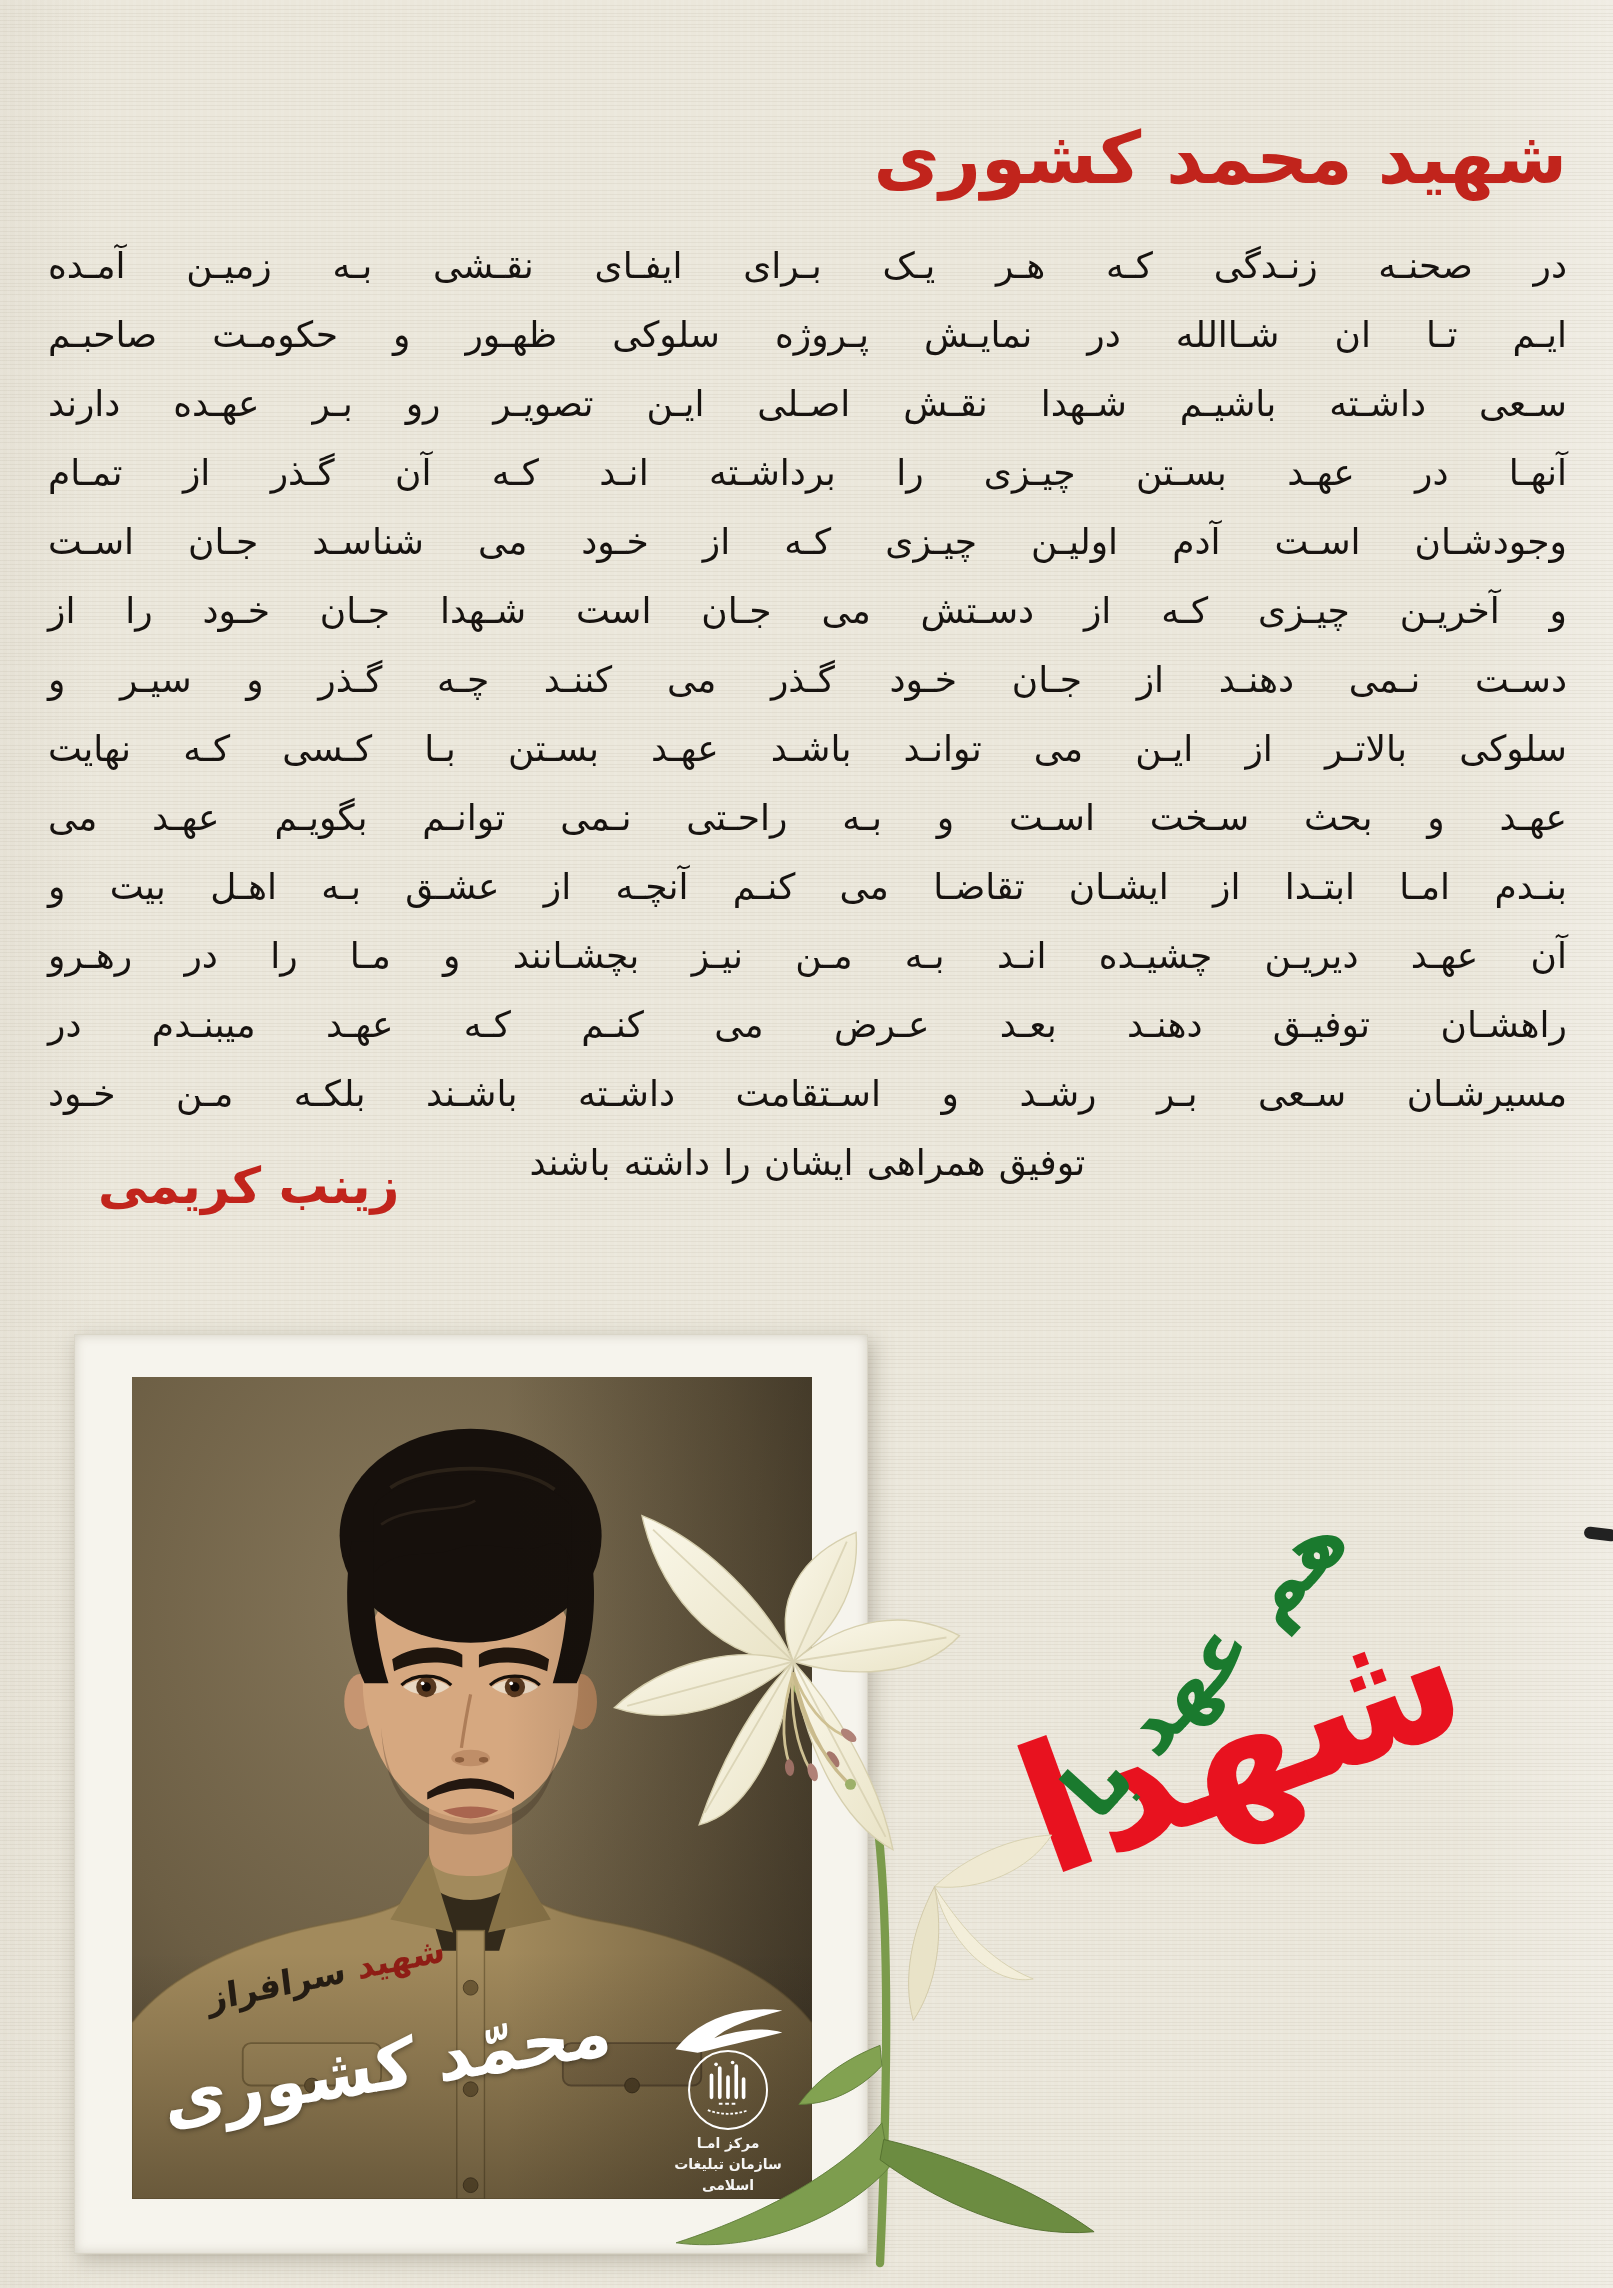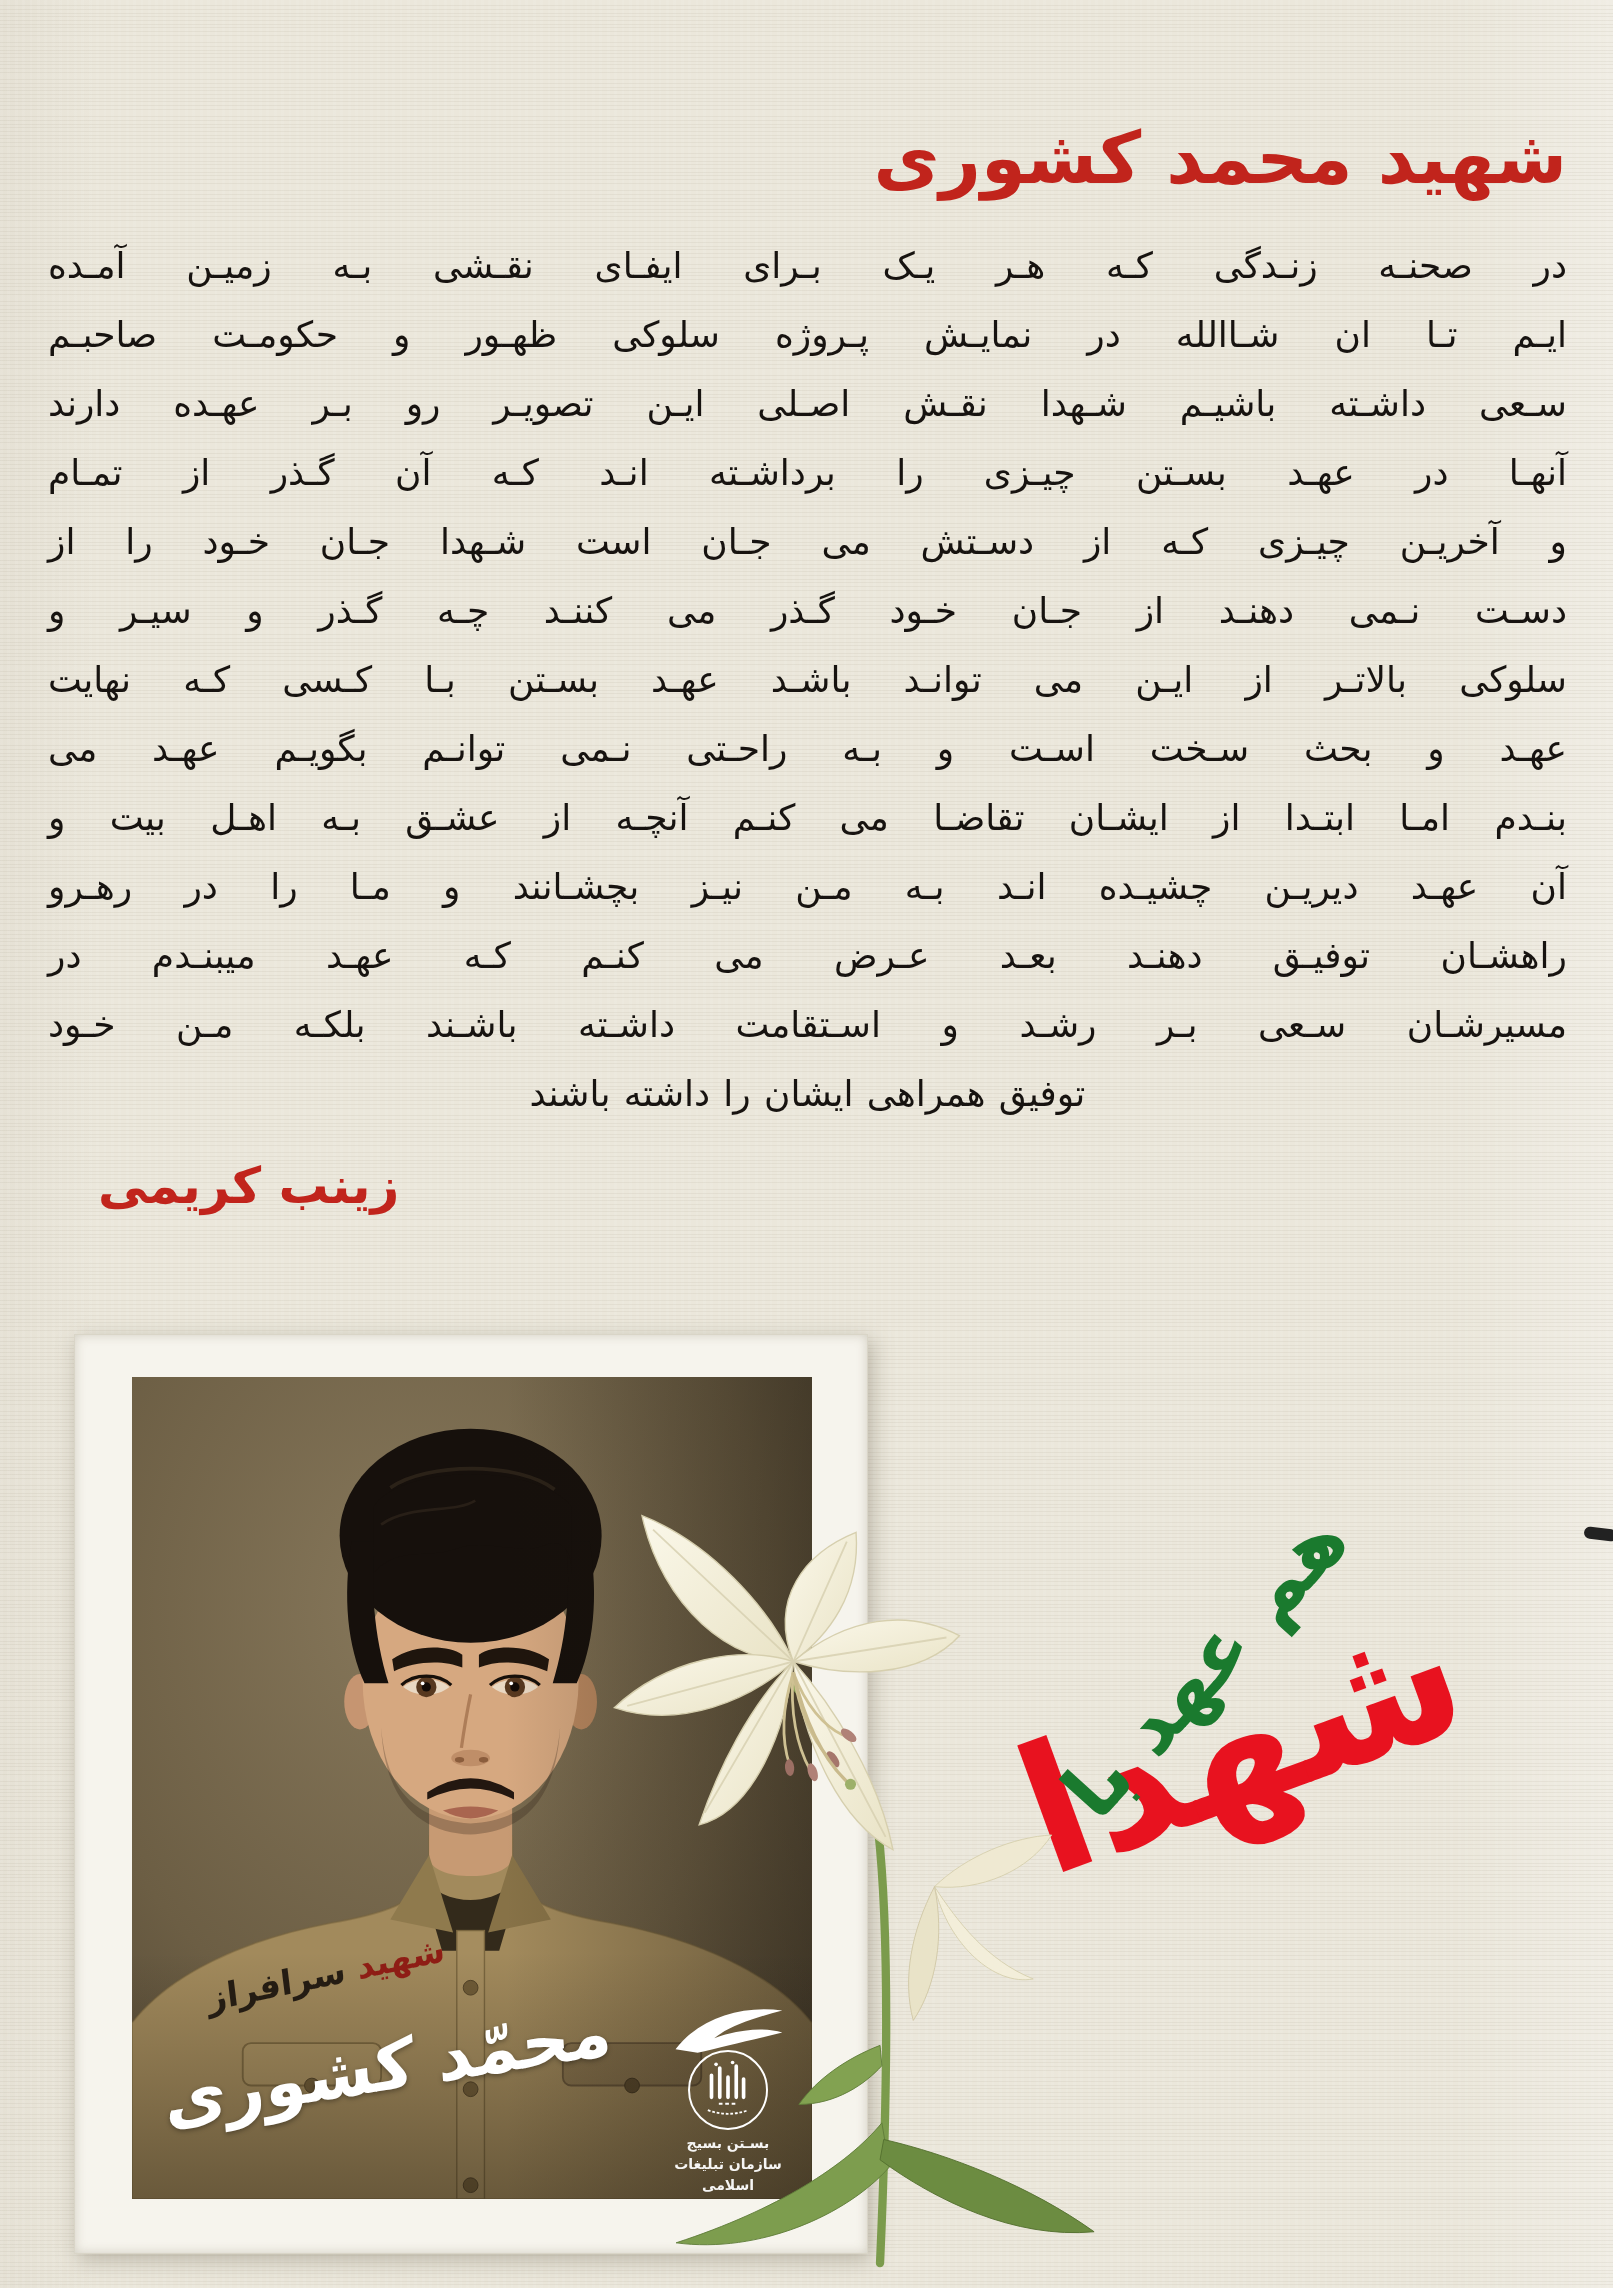--- a/index.html
+++ b/index.html
@@ -85,20 +85,21 @@
 
 <div class="poster">
 
   <div class="title">شهید محمد کشوری</div>
 
   <div class="bodytext">
     <div class="bline">در صحنـه زنـدگی کـه هـر یـک بـرای ایفـای نقـشی بـه زمیـن آمـده</div>
     <div class="bline">ایـم تـا ان شـاالله در نمایـش پـروژه سلوکی ظهـور و حکومـت صاحبـم</div>
     <div class="bline">سـعی داشـته باشیـم شـهدا نقـش اصـلی ایـن تصویـر رو بـر عهـده دارند</div>
     <div class="bline">آنهـا در عهـد بسـتن چیـزی را برداشـته انـد کـه آن گـذر از تمـام</div>
+    <div class="bline">وجودشـان اسـت آدم اولیـن چیـزی کـه از خـود می شناسـد جـان اسـت</div>
     <div class="bline">و آخریـن چیـزی کـه از دسـتش می جـان است شـهدا جـان خـود را از</div>
     <div class="bline">دسـت نـمی دهنـد از جـان خـود گـذر می کننـد چـه گـذر و سیـر و</div>
     <div class="bline">سلوکی بالاتـر از ایـن می توانـد باشـد عهـد بسـتن بـا کـسی کـه نهایت</div>
     <div class="bline">عهـد و بحث سـخت اسـت و بـه راحـتی نـمی توانـم بگویـم عهـد می</div>
     <div class="bline">بنـدم امـا ابتـدا از ایشـان تقاضـا می کنـم آنچـه از عشـق بـه اهـل بیت و</div>
     <div class="bline">آن عهـد دیریـن چشیـده انـد بـه مـن نیـز بچشـانند و مـا را در رهـرو</div>
     <div class="bline">راهشـان توفیـق دهنـد بعـد عـرض می کنـم کـه عهـد میبنـدم در</div>
     <div class="bline">مسیرشـان سـعی بـر رشـد و اسـتقامت داشـته باشـند بلکـه مـن خـود</div>
     <div class="bline last">توفیق همراهی ایشان را داشته باشند</div>
   </div>
@@ -193,21 +194,21 @@
         </svg>
         <div class="emblem">
           <svg width="66" height="66" viewBox="0 0 72 72">
             <path d="M18,44 V20 M27,44 V12 M36,44 V22 M45,44 V10 M53,44 V24" stroke="#fff" stroke-width="4" stroke-linecap="round" fill="none"></path>
             <circle cx="23" cy="8" r="2" fill="#fff"></circle>
               <circle cx="41" cy="6" r="2" fill="#fff"></circle>
             <path d="M26,51 H46" stroke="#fff" stroke-width="2" stroke-dasharray="4 3"></path>
             <path d="M14,58 Q36,66 58,58" stroke="#fff" stroke-width="2" fill="none" stroke-dasharray="3 2"></path>
           </svg>
         </div>
-        <div class="cap">بسـتن بسیج</div>
+        <div class="cap">مرکز امـا</div>
         <div class="cap">سازمان تبلیغات اسلامی</div>
       </div>
     </div>
   </div>
 
   <svg class="flower" width="609" height="801" viewBox="0 0 660 868">
     <defs>
       <linearGradient id="petalG" x1="0" y1="0" x2="1" y2="1">
         <stop offset="0%" stop-color="#fbf8ea"></stop>
         <stop offset="100%" stop-color="#e9e3c6"></stop>

